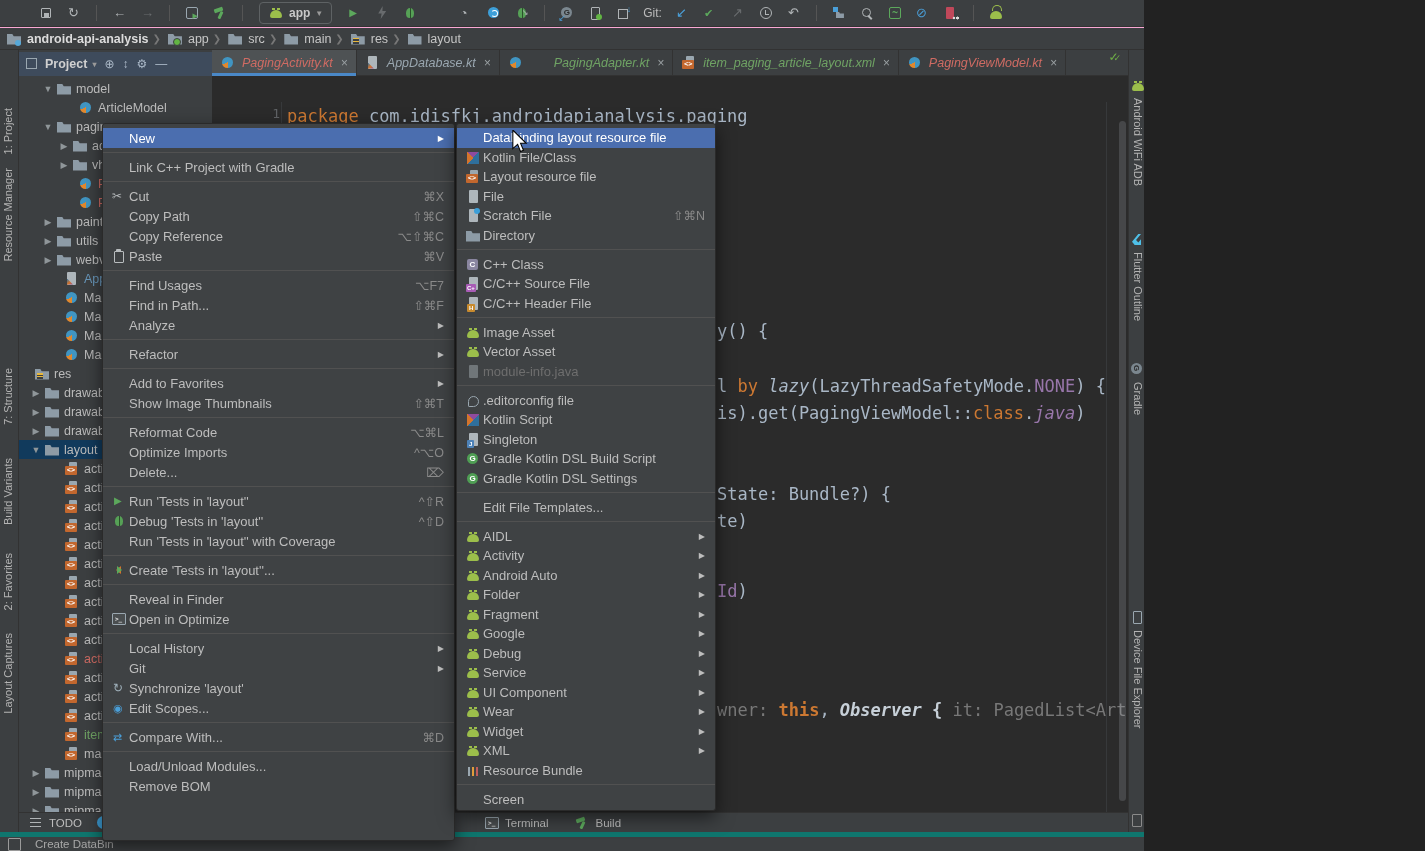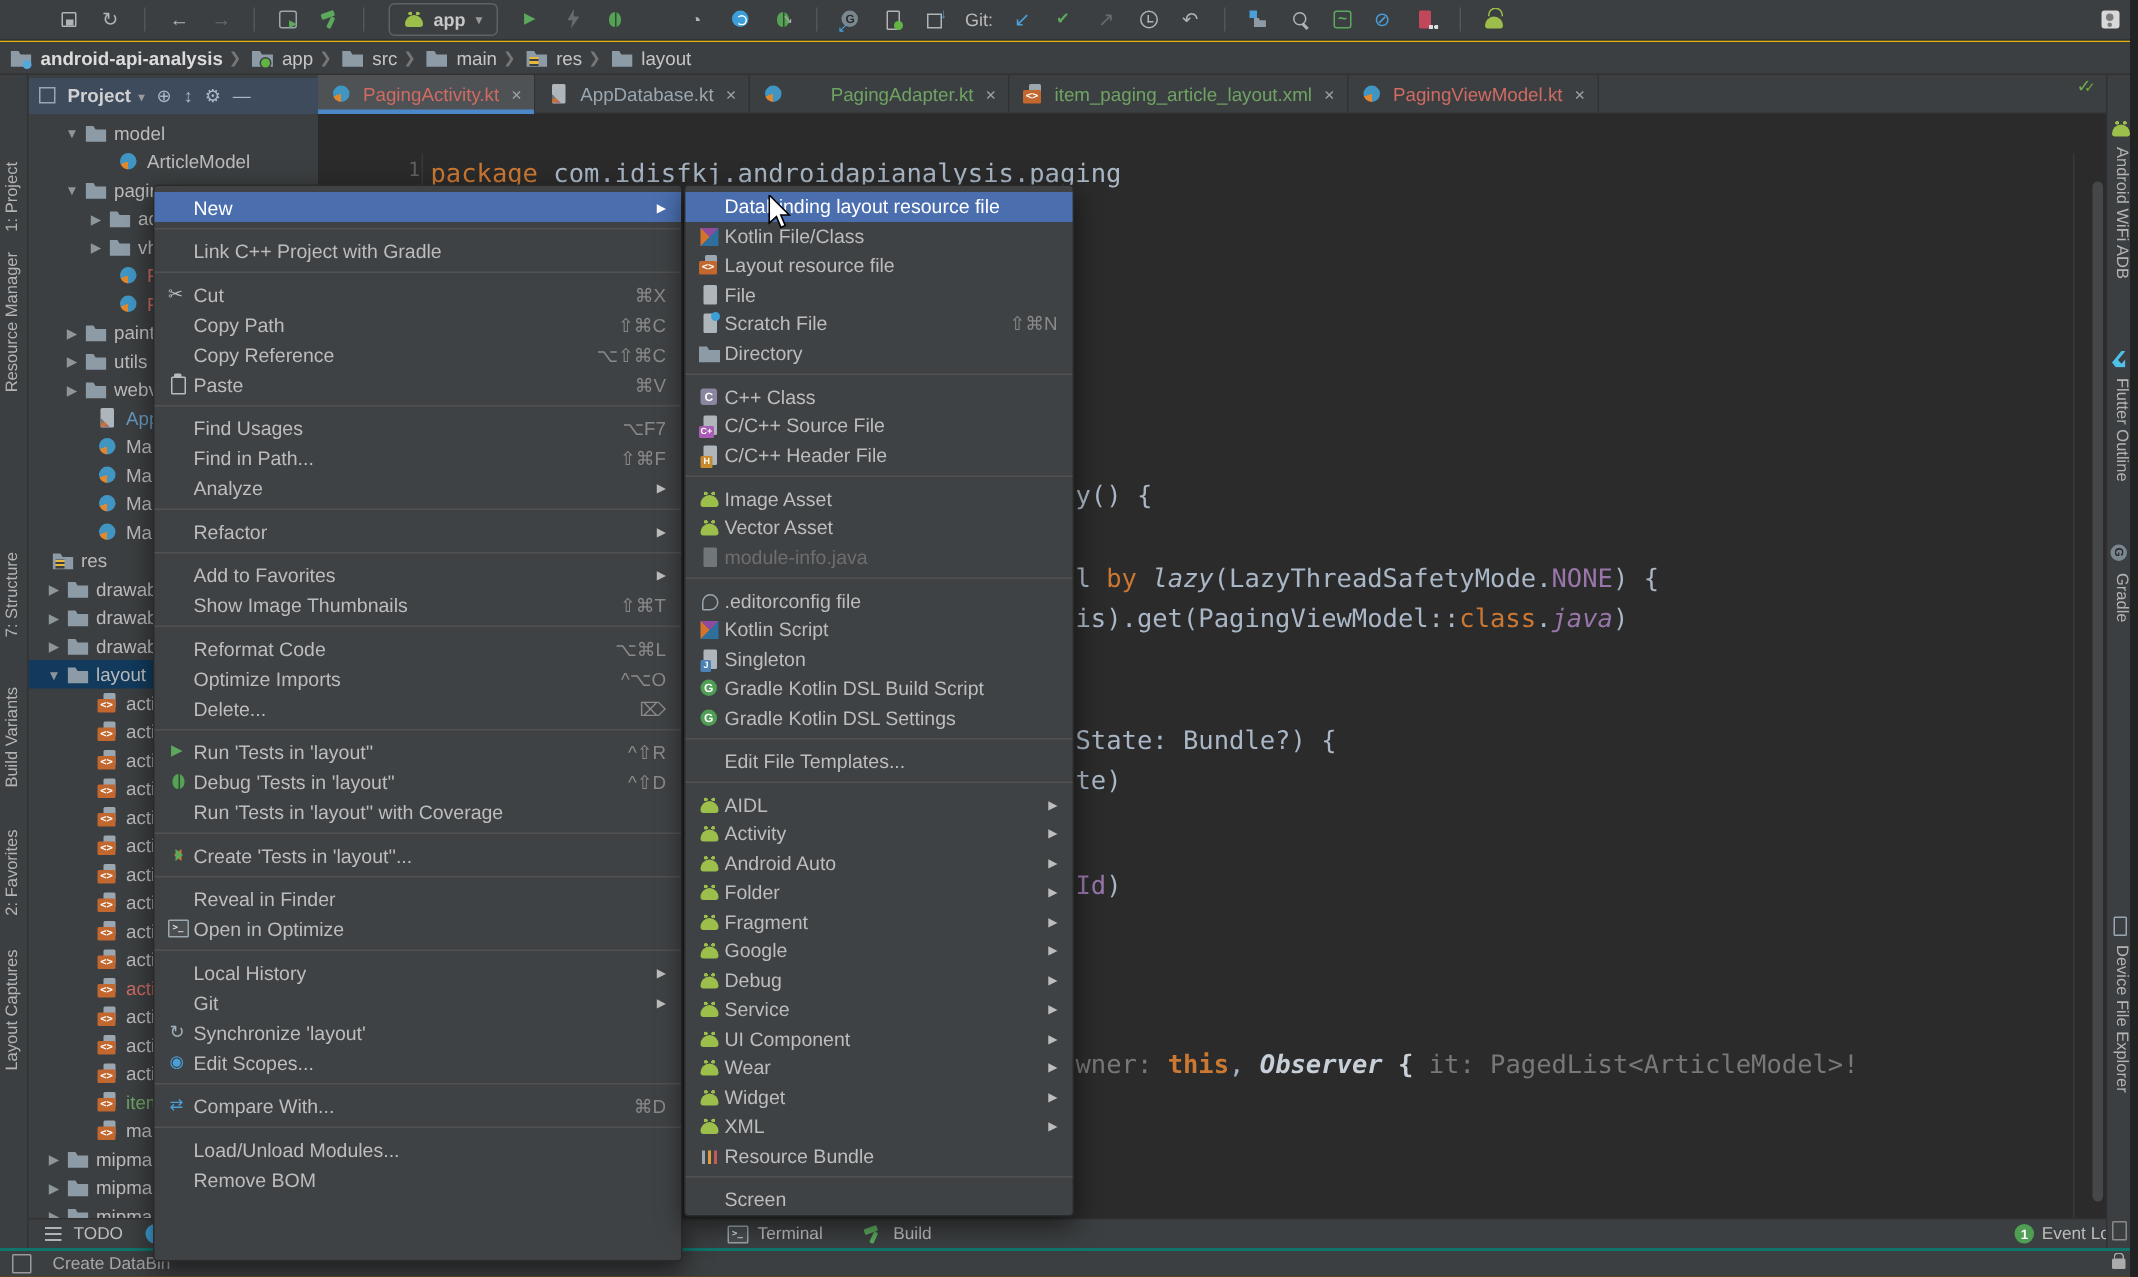--- a/index.html
+++ b/index.html
@@ -1,16 +1,16 @@
 <!DOCTYPE html>
 <html><head>
 <meta charset="utf-8">
 <style>
   html,body{margin:0;padding:0;background:#222;}
-  #root{position:relative;width:1420px;height:851px;background:#eab308;overflow:hidden;
+  #root{position:relative;width:1144px;height:851px;background:#f9a8d4;overflow:hidden;
         font-family:"Liberation Sans",sans-serif;color:#bbbbbb;font-size:13px;
         -webkit-font-smoothing:antialiased;}
   
   #toolbar{position:absolute;left:0;top:0;width:1425px;height:27px;background:#3c3f41;
            border-bottom:1px solid #323232;display:flex;align-items:center;padding:0 6px;box-sizing:border-box;gap:4px;}
   .tbtn{width:24px;height:22px;display:flex;align-items:center;justify-content:center;border-radius:3px;flex:none;}
   .tbtn.disabled{opacity:.38;}
   .tsep{width:1px;height:16px;background:#555;margin:0 6px;flex:none;}
   .tspacer{flex:1;}
   .tlabel{color:#bbb;font-size:12px;margin:0 4px;flex:none;}
@@ -41,21 +41,21 @@
   #project-header .ph-ic{color:#a9b7c6;font-size:12px;}
   #tree{position:absolute;left:0;top:29px;right:0;bottom:0;overflow:hidden;}
   .trow{height:19px;display:flex;align-items:center;font-size:12.5px;white-space:nowrap;}
   .trow.selected{background:#113a5c;}
   .tarrow{width:12px;flex:none;color:#8f9699;font-size:9px;text-align:center;margin-right:2px;}
   .trow .i{margin-right:4px;}
   
   #editor{position:absolute;left:212px;top:50px;right:15px;bottom:38px;background:#2b2b2b;}
   #tabbar{position:absolute;left:0;top:0;right:0;height:25px;background:#3c3f41;border-bottom:1px solid #323232;
           display:flex;align-items:stretch;}
-  .tab{display:flex;align-items:center;gap:6px;padding:0 8px;border-right:1px solid #323232;font-size:12.5px;position:relative;}
+  .tab{display:flex;align-items:center;gap:6px;padding:0 8px;border-right:1px solid #323232;font-size:12.5px;position:relative;font-style:italic;}
   .tab.active{background:#4e5254;}
   .tab.active::after{content:"";position:absolute;left:0;right:0;bottom:-1px;height:3px;background:#4a88c7;}
   .tab .tclose{color:#9aa0a3;font-size:12px;margin-left:2px;}
   #code{position:absolute;left:0;top:26px;right:0;bottom:0;font-family:"DejaVu Sans Mono",monospace;}
   .lineno{position:absolute;width:20px;text-align:right;color:#606366;font-size:13px;font-family:"DejaVu Sans Mono",monospace;}
   .frag{position:absolute;font-size:17px;line-height:20px;white-space:pre;}
   .c-kw{color:#cc7832;} .c-plain{color:#a9b7c6;} .c-const{color:#9876aa;} .c-hint{color:#787878;}
   .c-italic{color:#a9b7c6;font-style:italic;} .c-constItalic{color:#9876aa;font-style:italic;}
   .c-kwBold{color:#cc7832;font-weight:bold;} .c-boldItalic{color:#c7d0d8;font-weight:bold;font-style:italic;}
   .c-bold{color:#c7d0d8;font-weight:bold;}
@@ -64,21 +64,21 @@
   #vscroll{position:absolute;right:3px;top:45px;width:7px;height:680px;background:rgba(170,175,180,.22);border-radius:4px;}
   #inspect-ok{position:absolute;right:8px;top:0px;color:#6fae46;font-size:12px;}
   #inspect-ok .sub{font-size:9px;margin-left:-5px;}
   
   #toolwin-bar{position:absolute;left:0;bottom:19px;width:1425px;height:19px;background:#3c3f41;
                border-top:1px solid #323232;display:flex;align-items:center;font-size:11.5px;color:#bdbdbd;z-index:2;}
   .twbtn{display:flex;align-items:center;gap:5px;margin-left:26px;}
   #event-log{position:absolute;right:12px;display:flex;align-items:center;gap:5px;}
   #event-count{width:13px;height:13px;border-radius:50%;background:#4f9e54;color:#fff;font-size:9px;font-weight:bold;
                display:flex;align-items:center;justify-content:center;}
-  #status-bar{position:absolute;left:0;bottom:0;width:1425px;height:19px;background:#3c3f41;border-top:2px solid #0f766e;
+  #status-bar{position:absolute;left:0;bottom:0;width:1425px;height:19px;background:#3c3f41;border-top:5px solid #0f766e;
               display:flex;align-items:center;font-size:11.5px;color:#a8a8a8;z-index:2;box-sizing:border-box;padding:0 8px;}
   #status-msg{margin-left:14px;}
   #status-right{margin-left:auto;display:flex;align-items:center;gap:16px;margin-right:26px;}
   #tw-toggle{width:11px;height:11px;border:1px solid #9a9a9a;border-radius:1px;}
   .lock{position:relative;width:9px;height:7px;background:#ababab;border-radius:1px;margin-left:-4px;}
   .lock::before{content:"";position:absolute;left:1px;top:-4px;width:5px;height:4px;border:1.5px solid #ababab;
                 border-bottom:none;border-radius:3px 3px 0 0;}
   
   .popup{position:absolute;background:#3f4244;border:1px solid #2a2a2a;border-radius:3px;
          box-shadow:0 6px 18px rgba(0,0,0,.55);z-index:50;padding:4px 0;box-sizing:border-box;}

